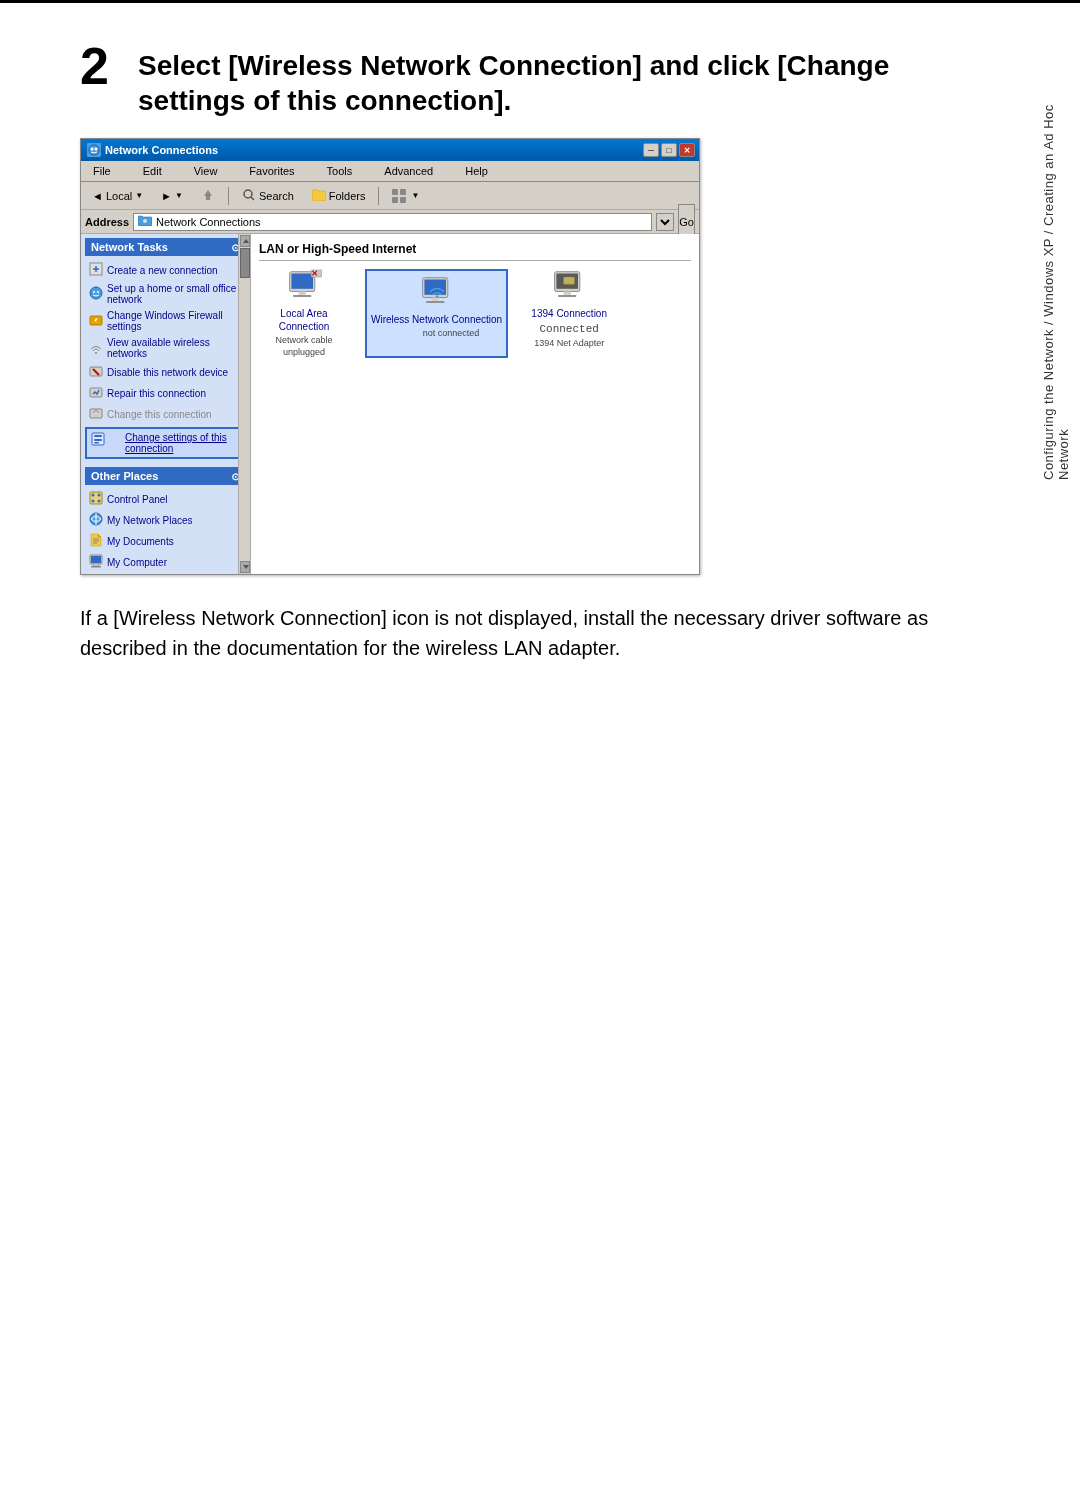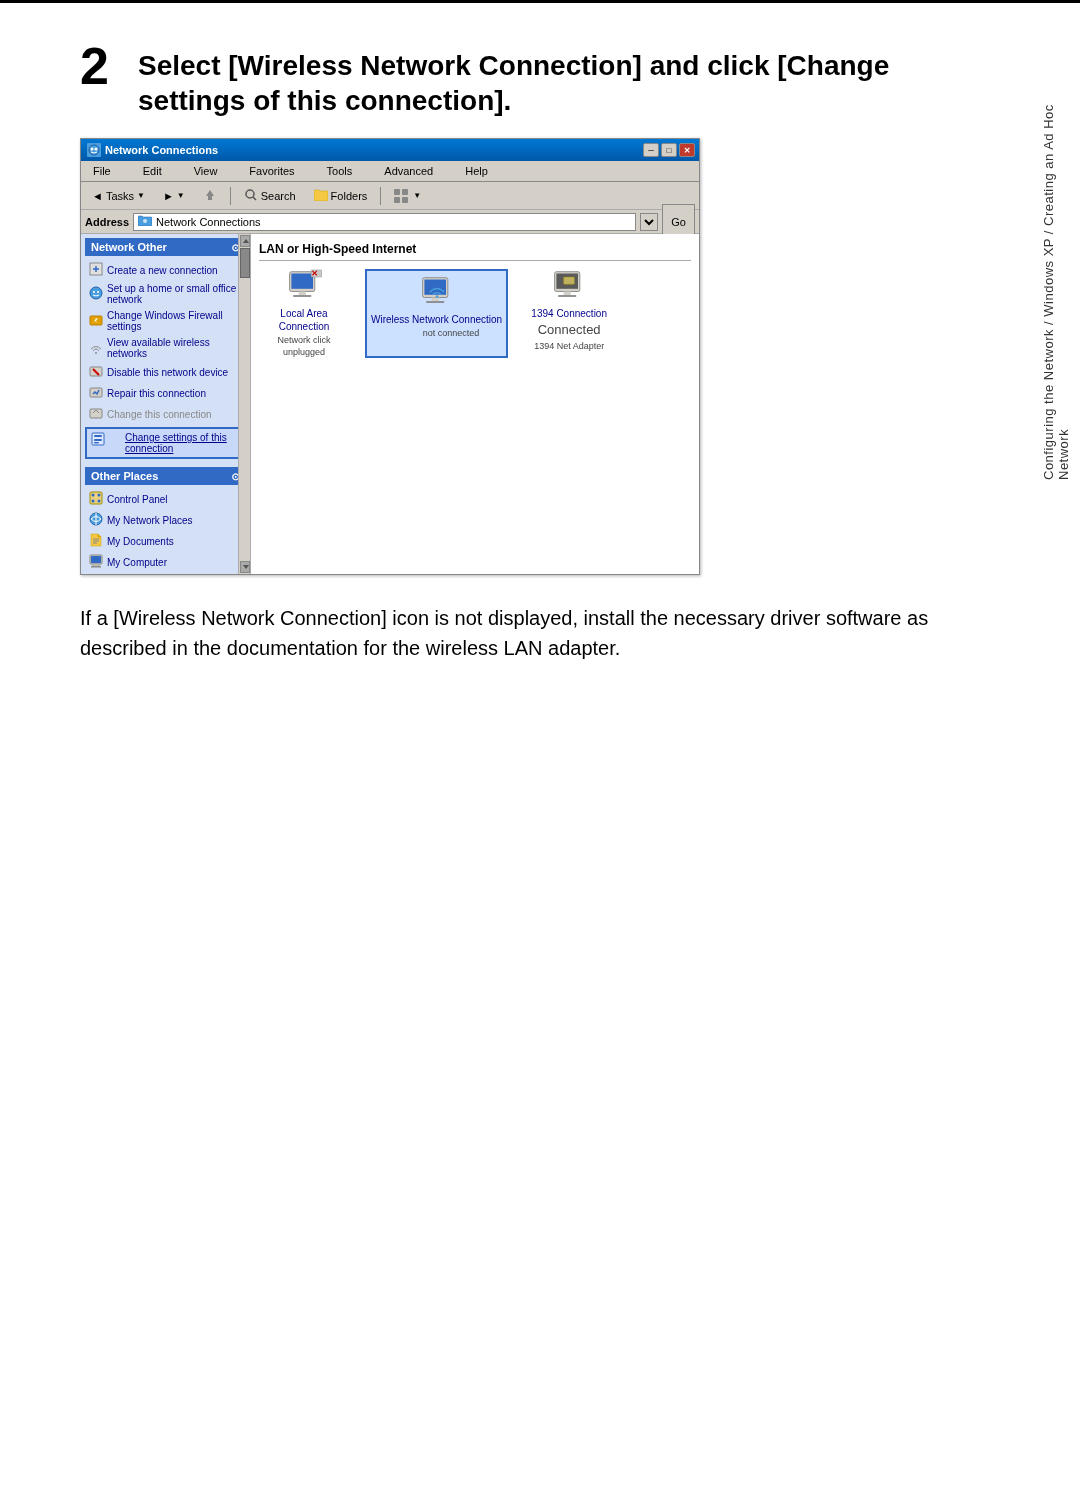--- a/index.html
+++ b/index.html
@@ -209,21 +209,21 @@
       background: #fff;
       border: 1px solid #888;
       display: flex;
       align-items: center;
       padding: 0 4px;
       font-size: 11px;
       gap: 4px;
     }
 
     .address-go-btn {
-      padding: 1px 8px;
+      padding: 1px 0;
       background: #d4d0c8;
       border: 1px solid #888;
       font-size: 11px;
       cursor: pointer;
       height: 35px;
     }
 
     
     .main-content {
       display: flex;
@@ -377,21 +377,21 @@
       <span class="menu-item">View</span>
       <span class="menu-item">Favorites</span>
       <span class="menu-item">Tools</span>
       <span class="menu-item">Advanced</span>
       <span class="menu-item">Help</span>
     </div>
 
     <div class="toolbar">
       <div class="toolbar-btn">
         <span style="font-size:11px;">◄</span>
-        <span>Tasks</span>
+        <span>Local</span>
         <span style="font-size:8px;">▼</span>
       </div>
       <div class="toolbar-btn">
         <span style="font-size:11px;">►</span>
         <span style="font-size:8px;">▼</span>
       </div>
       <div class="toolbar-btn">
         <span>
           <svg width="14" height="14" viewBox="0 0 14 14">
             <rect x="0" y="0" width="14" height="14" fill="#d4d0c8"></rect>
@@ -445,21 +445,21 @@
       <button class="address-go-btn">Go</button>
     </div>
 
     <div class="main-content">
 
       <div style="width:170px; border-right:1px solid #aaa; position:relative; overflow:hidden;">
         <div style="background:#d4e0f5; height:100%; padding:4px; overflow:hidden; position:relative;">
 
           <div class="panel-section">
             <div class="panel-section-header">
-              <span>Network Other</span>
+              <span>Network Tasks</span>
               <span class="chevron">⊙</span>
             </div>
 
             <div class="panel-item">
               <span>
                 <svg width="14" height="14" viewBox="0 0 14 14">
                     <rect x="1" y="1" width="12" height="12" fill="#e0e0e0" stroke="#888" stroke-width="1"></rect>
                     <path d="M7 4 L7 10 M4 7 L10 7" stroke="#316ac5" stroke-width="1.5"></path>
                   </svg>
               </span>
@@ -629,21 +629,21 @@
                 <rect x="4" y="2" width="28" height="22" rx="2" fill="#d4d0c8" stroke="#888" stroke-width="1"></rect>
                 <rect x="6" y="4" width="24" height="17" fill="#316ac5"></rect>
                 <rect x="14" y="24" width="8" height="4" fill="#d4d0c8"></rect>
                 <rect x="8" y="28" width="20" height="2" fill="#888"></rect>
 
                 <rect x="28" y="0" width="12" height="8" rx="1" fill="#c8c8c8" stroke="#888" stroke-width="0.5"></rect>
                 <text x="28" y="7" font-size="9" fill="#c00" font-weight="bold">✕</text>
               </svg>
             </div>
             <div style="font-size:10px; color:#00008b; text-align:center; line-height:1.3;">Local Area Connection</div>
-            <div style="font-size:9px; color:#444; text-align:center; line-height:1.3;">Network click unplugged</div>
+            <div style="font-size:9px; color:#444; text-align:center; line-height:1.3;">Network cable unplugged</div>
           </div>
 
           <div style="border:2px solid #316ac5; background:#cce0ff; padding:4px; display:flex; flex-direction:column; align-items:center; gap:2px;">
             <div class="connection-icon">
               <svg width="40" height="38" viewBox="0 0 40 38">
 
                 <rect x="4" y="2" width="28" height="22" rx="2" fill="#d4d0c8" stroke="#888" stroke-width="1"></rect>
                 <rect x="6" y="4" width="24" height="17" fill="#316ac5"></rect>
                 <rect x="14" y="24" width="8" height="4" fill="#d4d0c8"></rect>
                 <rect x="8" y="28" width="20" height="2" fill="#888"></rect>
@@ -663,21 +663,21 @@
 
                 <rect x="4" y="2" width="28" height="22" rx="2" fill="#d4d0c8" stroke="#888" stroke-width="1"></rect>
                 <rect x="6" y="4" width="24" height="17" fill="#5a5a5a"></rect>
                 <rect x="14" y="24" width="8" height="4" fill="#d4d0c8"></rect>
                 <rect x="8" y="28" width="20" height="2" fill="#888"></rect>
 
                 <rect x="14" y="8" width="12" height="8" rx="1" fill="#c0b060" stroke="#a09000" stroke-width="0.5"></rect>
               </svg>
             </div>
             <div style="font-size:10px; color:#00008b; text-align:center; line-height:1.3;">1394 Connection</div>
-            <div style="font-size:13px; color:#444; text-align:center; line-height:1.3;">Connected</div>
+            <div style="font-size:11px; color:#444; text-align:center; line-height:1.3;font-family:Liberation Mono, monospace;">Connected</div>
             <div style="font-size:9px; color:#444; text-align:center; line-height:1.3;">1394 Net Adapter</div>
           </div>
 
         </div>
       </div>
 
     </div>
   </div>
 
   <div class="body-text">If a [Wireless Network Connection] icon is not displayed, install the necessary driver software as described in the documentation for the wireless LAN adapter.</div>

